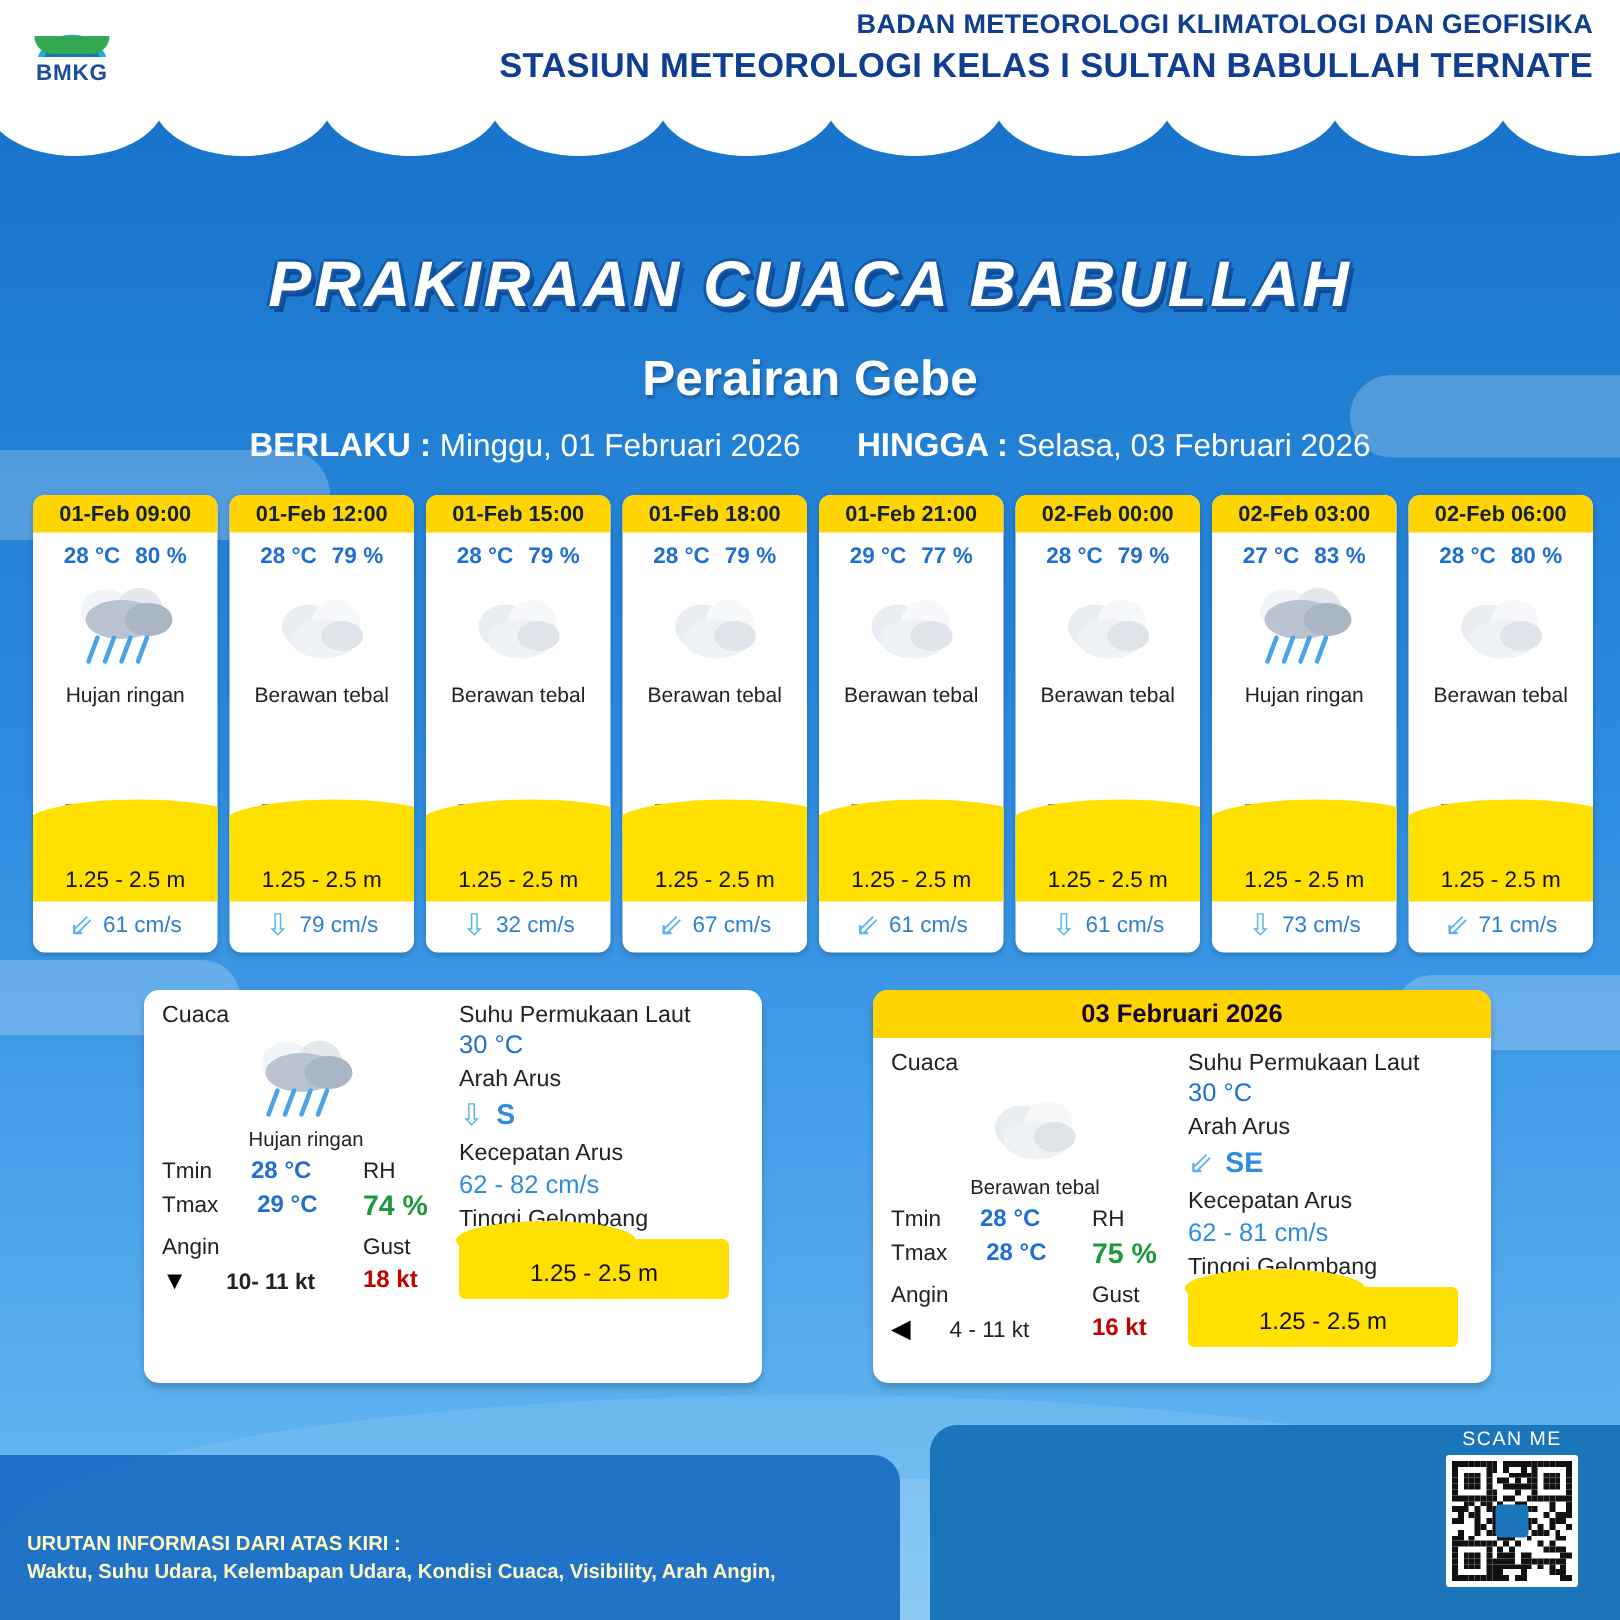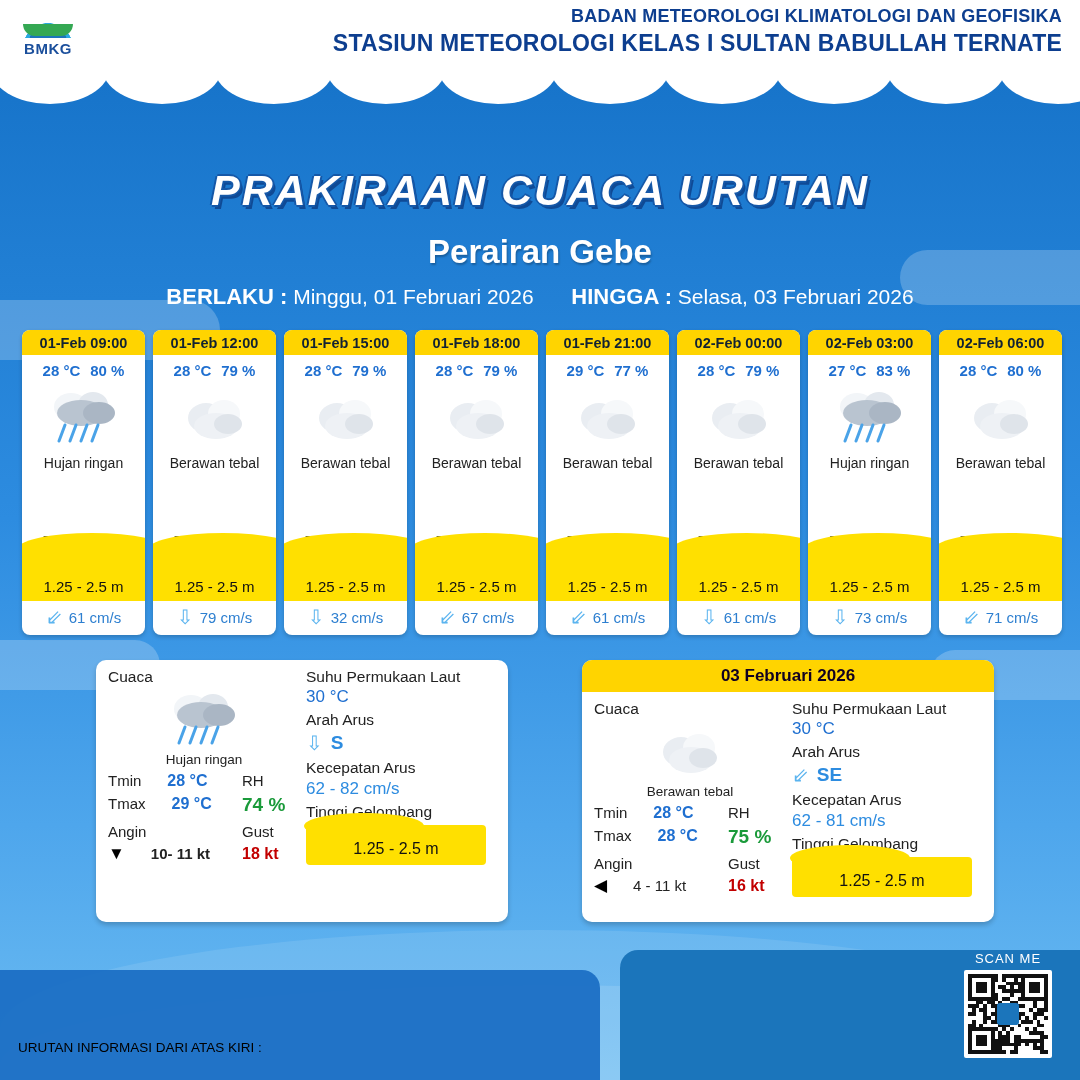--- a/index.html
+++ b/index.html
@@ -94,22 +94,22 @@
   .arus{ display:flex; align-items:center; gap:8px; margin-top:2px;}
   .arus .dir{ font-size:19px; font-weight:bold; color:#2d8ce0; }
   .speed{ font-size:17px; color:#2d8ce0; margin-top:2px;}
   .tg-band{ margin-top:4px; width:180px; height:40px; background:#ffe000; border-radius:4px;
      position:relative; }
   .tg-band:before{ content:""; position:absolute; left:-2px; top:-12px; width:120px; height:26px;
      background:#ffe000; border-radius:50%; }
   .tg-band span{ position:absolute; left:0; bottom:7px; width:100%; text-align:center; font-size:16px; color:#111; }
 
   
-  .footer-note{ position:absolute; left:18px; bottom:22px; z-index:6; color:#000000;
-     font-size:13.5px; font-weight:normal; line-height:1.45; }
+  .footer-note{ position:absolute; left:18px; bottom:22px; z-index:6; color:#fef9c3;
+     font-size:13.5px; font-weight:bold; line-height:1.45; }
   .scan{ position:absolute; right:28px; bottom:22px; z-index:6; text-align:center; color:#fff; }
   .scan .lbl{ font-size:13px; letter-spacing:1px; margin-bottom:4px;}
   .qr{ width:88px; height:88px; background:#fff; padding:4px; border-radius:2px; position:relative;}
   .qr .px{ position:absolute; background:#111; }
   .qr .ctr{ position:absolute; left:50%; top:50%; transform:translate(-50%,-50%);
      width:22px; height:22px; background:#1b75bb; border-radius:3px; }
   .botpanel{ position:absolute; left:620px; bottom:0; width:460px; height:130px; background:#1b75bb;
      border-radius:18px 0 0 0; z-index:4; }
   .botleftpanel{ position:absolute; left:0; bottom:0; width:600px; height:110px; background:#1b6fc4;
      border-radius:0 18px 0 0; z-index:4; opacity:.95;}
@@ -148,21 +148,21 @@
         <div class="green"></div>
     </div>
     <div class="txt">BMKG</div>
   </div>
   <div class="htitle">
     <div class="l1">BADAN METEOROLOGI KLIMATOLOGI DAN GEOFISIKA</div>
     <div class="l2">STASIUN METEOROLOGI KELAS I SULTAN BABULLAH TERNATE</div>
   </div>
 </div>
 
-<div class="main-title">PRAKIRAAN CUACA URUTAN</div>
+<div class="main-title">PRAKIRAAN CUACA BABULLAH</div>
 <div class="sub-title">Perairan Gebe</div>
 <div class="valid">
   <b>BERLAKU :</b>
   <span>Minggu, 01 Februari 2026</span>
   <span class="gap"></span>
   <b>HINGGA :</b>
   <span>Selasa, 03 Februari 2026</span>
 </div>
 
 <div class="hours" id="hours">
@@ -549,20 +549,21 @@
        <div class="tg-band">
          <span>1.25 - 2.5 m</span>
        </div>
      </div>
    </div>
     </div>
   </div>
 
 <div class="footer-note">
   <div>URUTAN INFORMASI DARI ATAS KIRI :</div>
+  <div>Waktu, Suhu Udara, Kelembapan Udara, Kondisi Cuaca, Visibility, Arah Angin,</div>
 </div>
 <div class="scan">
   <div class="lbl">SCAN ME</div>
   <div class="qr" id="qr">
       <div class="px" style="left: 4px; top: 4px; width: 3.80952px; height: 3.80952px;"></div>
       <div class="px" style="left: 7.80952px; top: 4px; width: 3.80952px; height: 3.80952px;"></div>
       <div class="px" style="left: 11.619px; top: 4px; width: 3.80952px; height: 3.80952px;"></div>
       <div class="px" style="left: 15.4286px; top: 4px; width: 3.80952px; height: 3.80952px;"></div>
       <div class="px" style="left: 19.2381px; top: 4px; width: 3.80952px; height: 3.80952px;"></div>
       <div class="px" style="left: 23.0476px; top: 4px; width: 3.80952px; height: 3.80952px;"></div>

